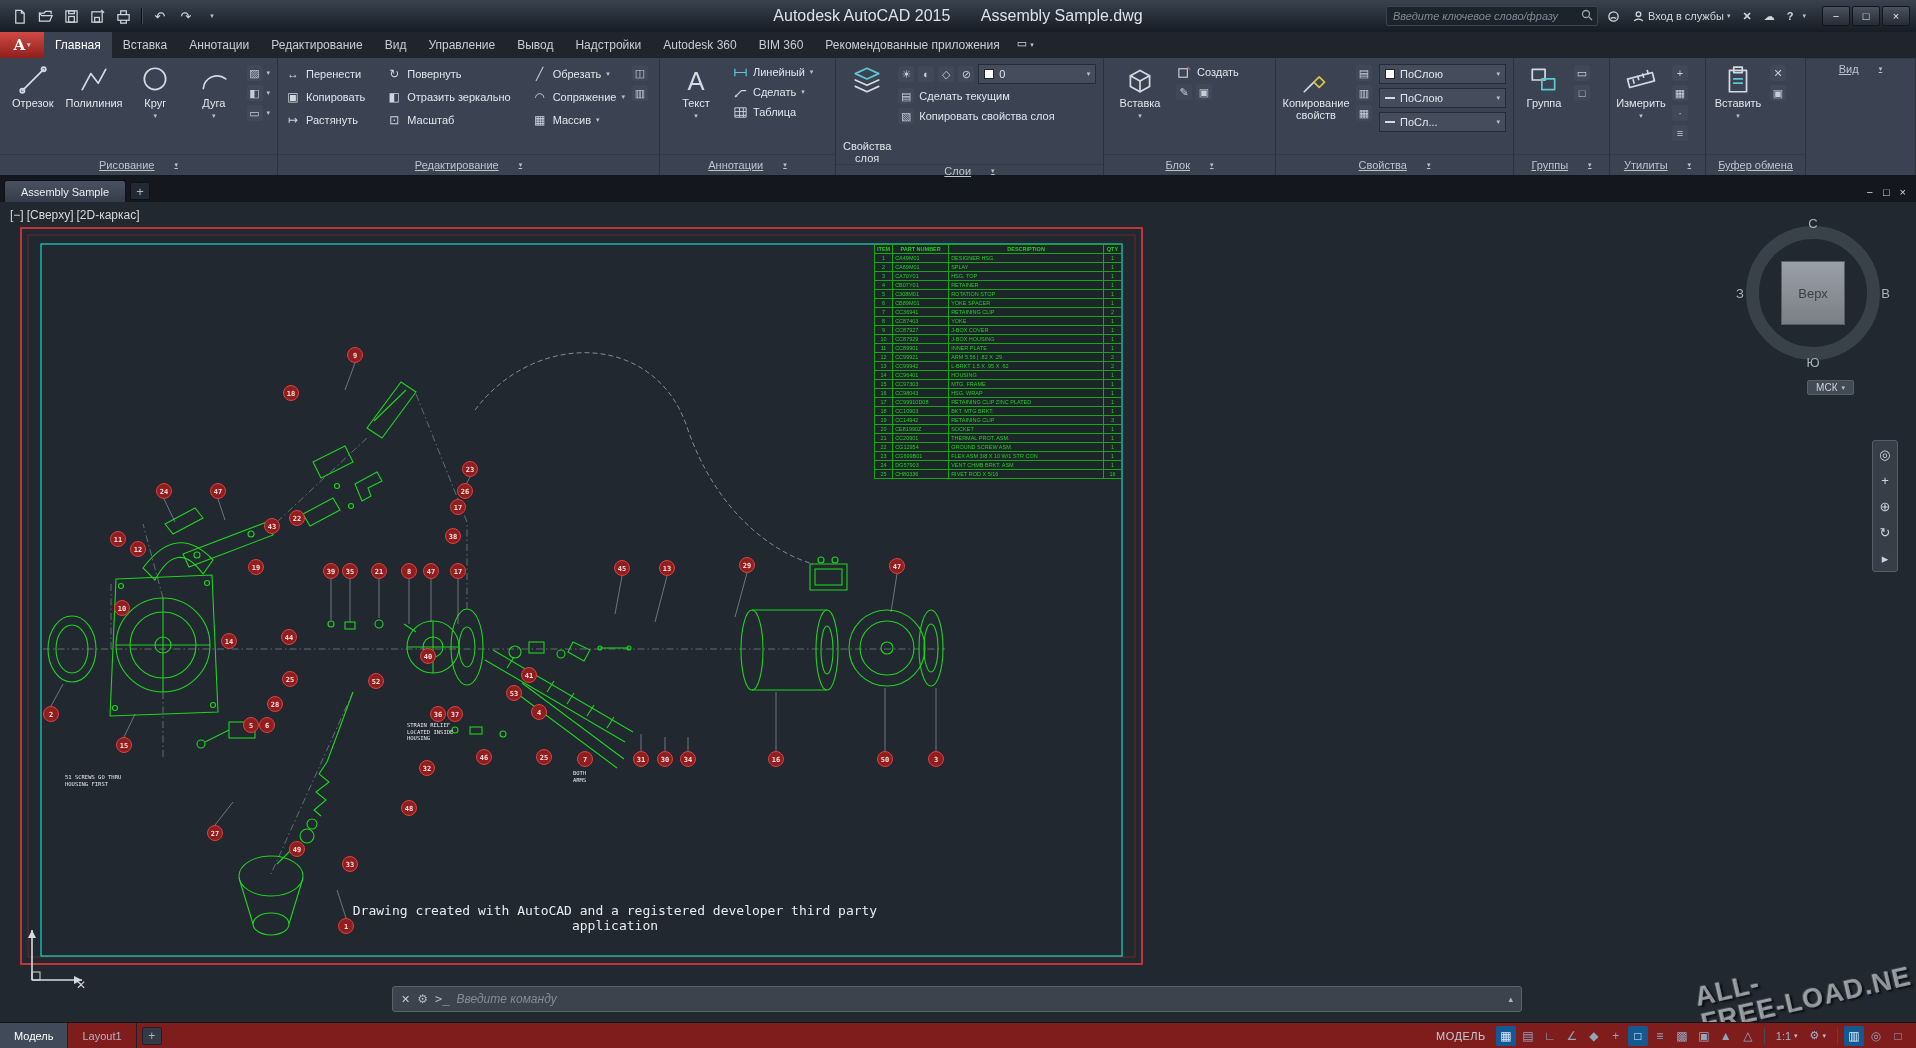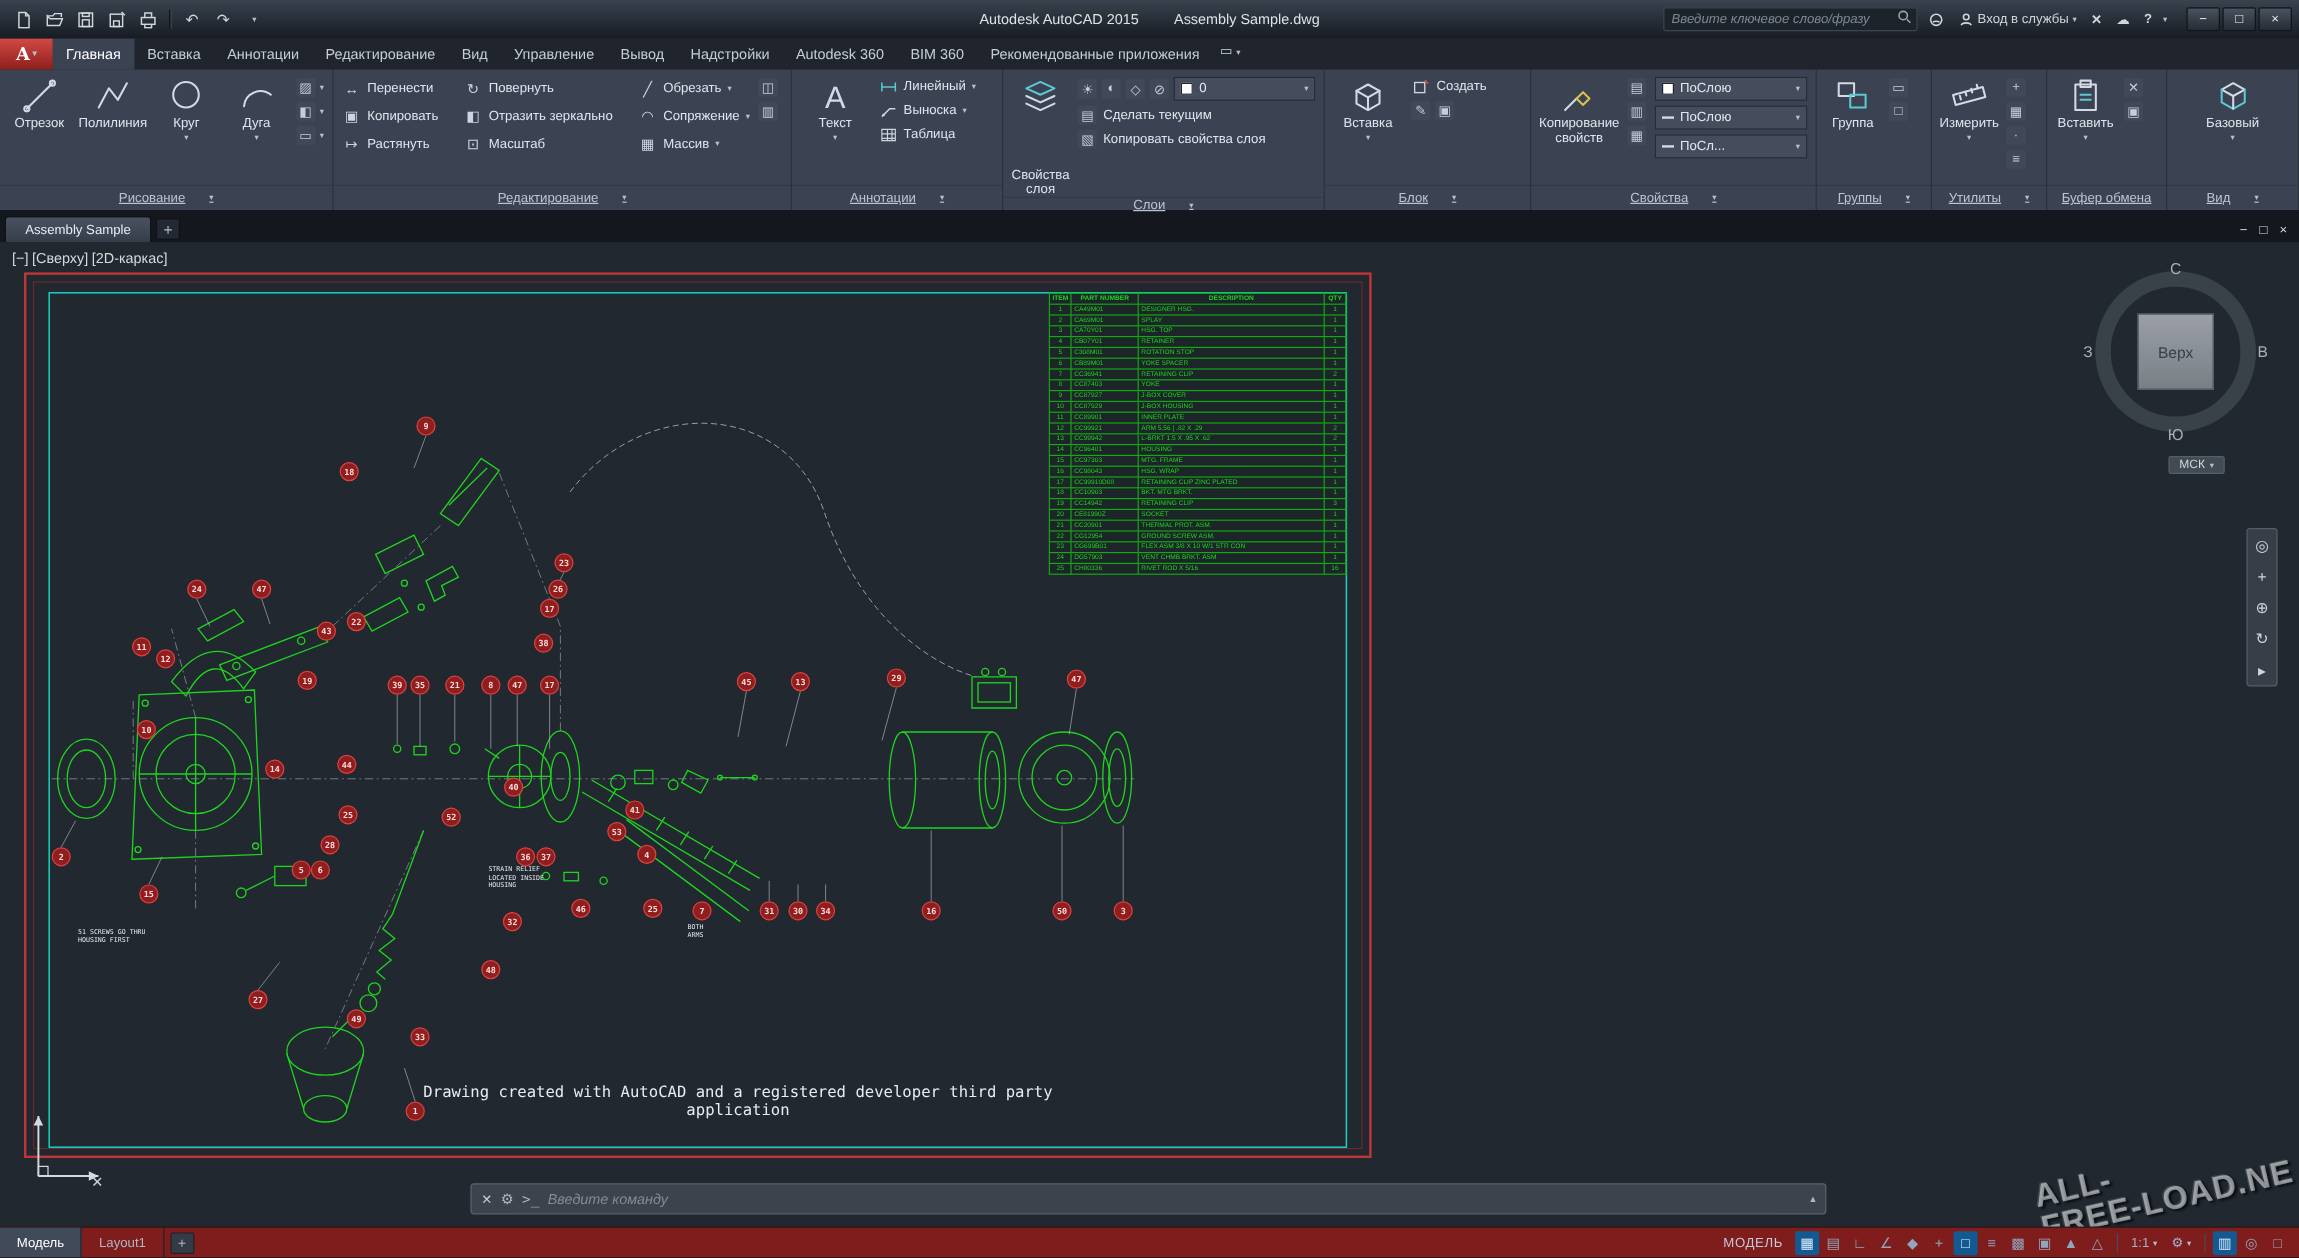--- a/index.html
+++ b/index.html
@@ -6,21 +6,21 @@
   *{box-sizing:border-box;font-family:"Liberation Sans",sans-serif;}
   .app{position:relative;width:1916px;height:1048px;overflow:hidden;background:#212830;}
 
   
   .titlebar{position:relative;height:32px;background:linear-gradient(#39424e,#171c23);display:flex;align-items:center;color:#e4e8ee;}
   .qat{display:flex;align-items:center;gap:4px;padding:0 8px;z-index:2;}
   .qbtn{width:22px;height:20px;display:flex;align-items:center;justify-content:center;color:#cfd6de;font-size:13px;border-radius:2px;}
   .qbtn svg{width:15px;height:15px;}
   .qbtn svg *{fill:none;stroke:#cfd6de;stroke-width:1.3;}
   .qsep{width:1px;height:16px;background:#0d1116;margin:0 3px;box-shadow:1px 0 0 #434c58;}
-  .win-title{position:absolute;left:0;right:0;text-align:center;font-size:12px;color:#dde2e9;pointer-events:none;}
+  .win-title{position:absolute;left:0;right:0;text-align:center;font-size:16px;color:#dde2e9;pointer-events:none;}
   .win-title .doc{margin-left:26px;}
   .infocenter{margin-left:auto;display:flex;align-items:center;gap:6px;padding-right:6px;z-index:2;}
   .search-wrap{display:flex;align-items:center;background:#1d232b;border:1px solid #3c444f;border-radius:2px;height:20px;padding:0 4px;}
   .search-input{width:190px;background:transparent;border:none;outline:none;color:#aeb6c2;font-size:11px;font-style:italic;}
   .search-input::placeholder{color:#7e8894;font-style:italic;}
   .ic-btn{display:flex;align-items:center;gap:3px;color:#cfd6de;font-size:11px;height:20px;padding:0 3px;}
   .ic-btn svg{width:13px;height:13px;}
   .ic-btn svg *{fill:none;stroke:#cfd6de;stroke-width:1.4;}
   .caret{font-size:7px;color:#b9c0ca;}
   .winbtns{display:flex;margin-left:8px;}
@@ -375,21 +375,21 @@
             <span>Линейный</span>
               <span class="caret">▾</span>
           </div>
           <div class="rowbtn">
             <span class="mico">
                 <svg width="15" height="15" viewBox="0 0 16 16">
                   <path d="M2 13L9 6h5" fill="none" stroke="#cdd5df" stroke-width="1.3"></path>
                   <path d="M2 13l3-1-2-2z" fill="#cdd5df"></path>
                 </svg>
               </span>
-            <span>Выноска</span>
+            <span>Сделать</span>
               <span class="caret">▾</span>
           </div>
           <div class="rowbtn">
             <span class="mico">
                 <svg width="15" height="15" viewBox="0 0 16 16">
                   <path d="M2 3h12v10H2zM2 7h12M2 11h12M7 3v10M11 3v10" fill="none" stroke="#cdd5df" stroke-width="1"></path>
                 </svg>
               </span>
             <span>Таблица</span>
           </div>
@@ -576,31 +576,20 @@
         <span class="mini">✕</span>
             <span class="mini">▣</span>
           </div>
       </div>
       <div class="panel-label">
           <span>Буфер обмена</span>
         </div>
     </div>
 
     <div class="panel" style="flex:1;">
-      <div class="panel-body" style="justify-content:center;">
-        <div class="bigbtn">
-          <span class="ic"><svg viewBox="0 0 30 30">
-                <path d="M6 10l9-5 9 5-9 5z"></path>
-                <path class="acc-teal" d="M6 10v10l9 5 9-5V10"></path>
-                <path d="M15 15v10"></path>
-              </svg></span>
-          <span>Базовый</span>
-          <span class="caret">▾</span>
-        </div>
-      </div>
       <div class="panel-label">
           <span>Вид</span>
           <span class="caret">▾</span>
         </div>
     </div>
   </section>
 
   <div class="filetabs">
     <div class="ftab">
         <span>Assembly Sample</span>

